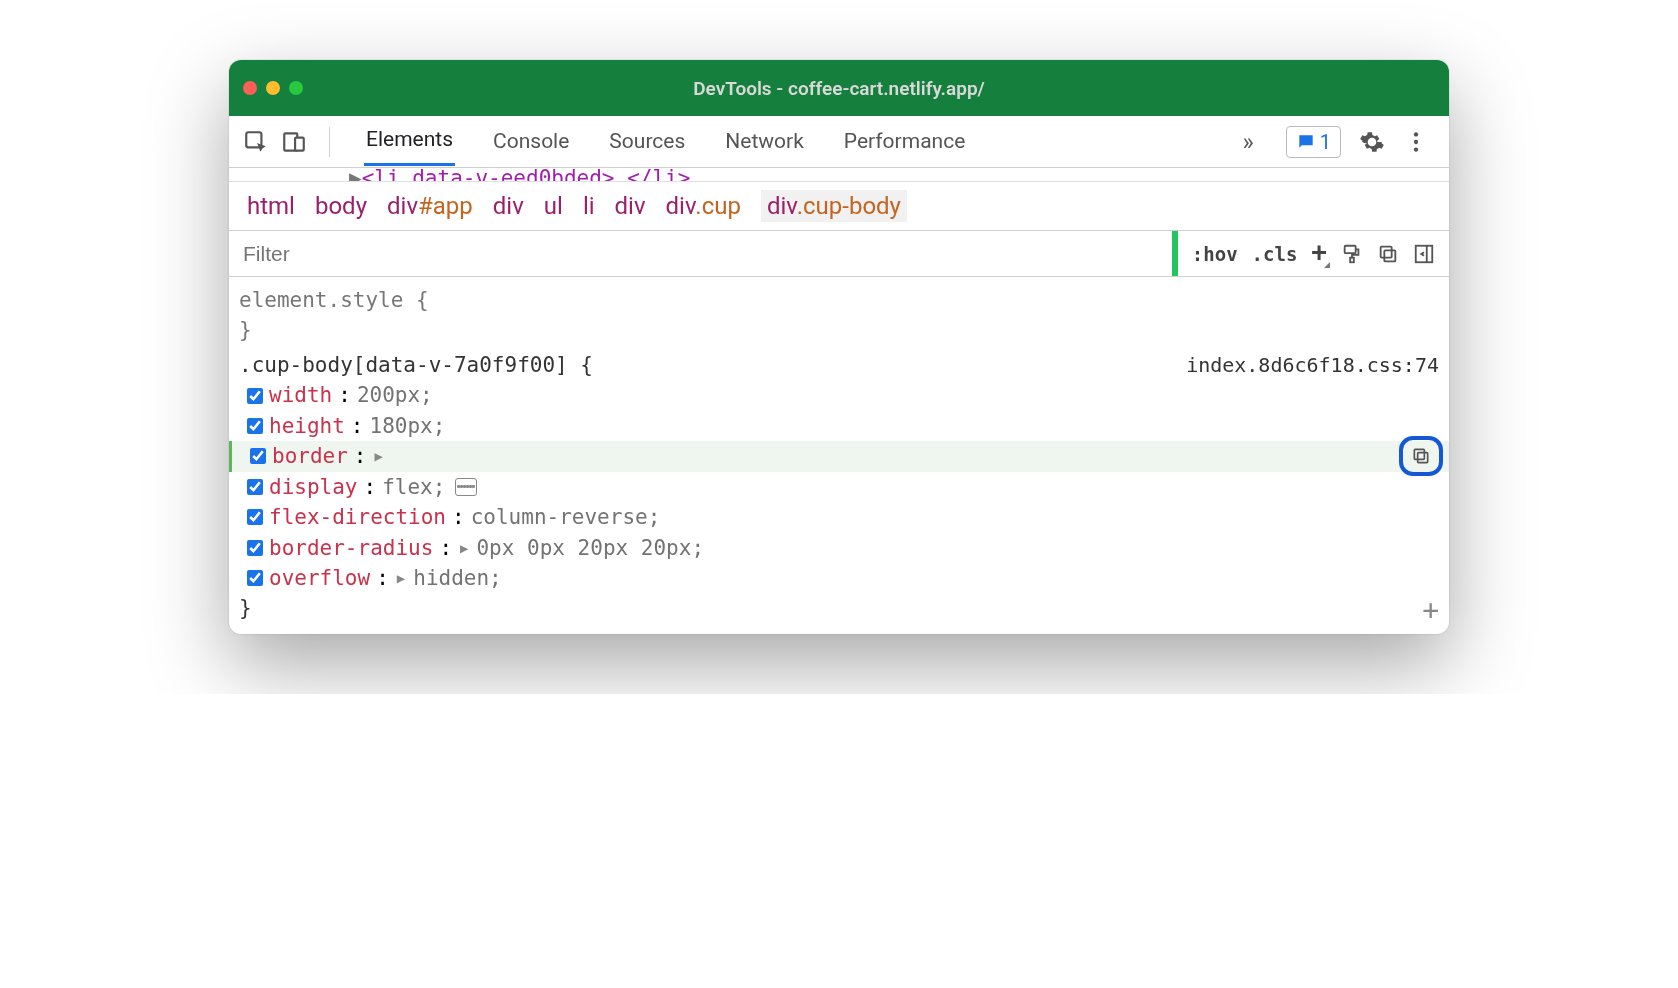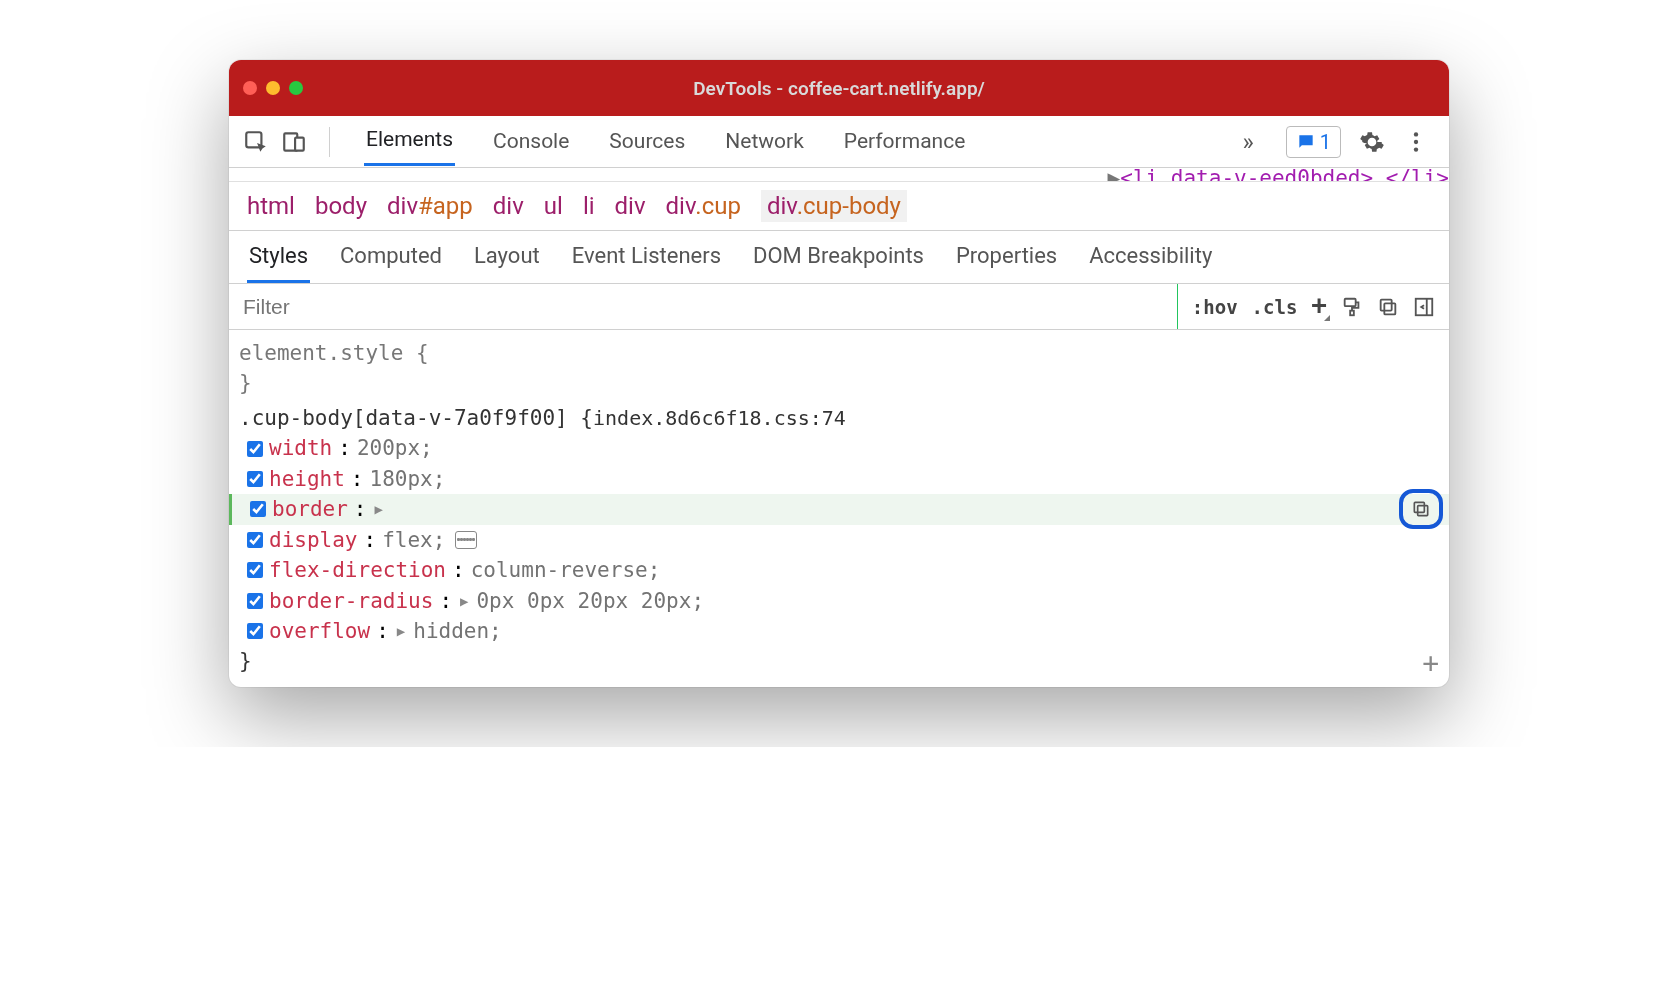--- a/index.html
+++ b/index.html
@@ -12,21 +12,21 @@
     padding: 60px 20px;
   }
   .window {
     width: 1220px;
     border-radius: 12px;
     overflow: hidden;
     box-shadow: 0 30px 80px rgba(0,0,0,0.35), 0 0 0 1px rgba(0,0,0,0.05);
     background: #fff;
   }
   .titlebar {
-    background: #b91c1c;
+    background: #15803d;
     height: 56px;
     display: flex;
     align-items: center;
     padding: 17px 14px;
     position: relative;
   }
   .traffic {
     display: flex;
     gap: 9px;
   }
@@ -72,21 +72,20 @@
   .snippet {
     padding: 0 0 0 120px;
     font-family: ui-monospace, Menlo, Consolas, monospace;
     font-size: 21px;
     color:#333;
     line-height:1;
     height:14px;
     overflow:hidden;
     position:relative;
     border-bottom:1px solid #e0e0e0;
-    text-align:right;
   }
   .snippet .tag { color:#a21caf; }
   .snippet .txt { color:#222; }
   .breadcrumb {
     display:flex; align-items:center; gap: 20px;
     padding: 8px 18px;
     font-size: 24px;
     color:#9c1f6a;
     border-bottom:1px solid #d0d0d0;
   }
@@ -108,38 +107,38 @@
     height:46px;
   }
   .filter-input {
     flex:1; border:none; outline:none;
     font-size:21px; padding: 0 14px; color:#ec4899;
   }
   .filter-tools {
     display:flex; align-items:center; gap: 14px;
     padding: 0 14px;
     font-size:19px; color:#444;
-    border-left:1px solid #22c55e;
+    border-left:6px solid #22c55e;
     height:100%;
   }
   .ft { font-family: ui-monospace, Menlo, monospace; font-weight:600; cursor:pointer;}
   .ft-icon { width:22px; height:22px; display:flex; align-items:center; justify-content:center; color:#555;}
   .plus { font-size:26px; position:relative; top:-2px;}
   .plus-sub { position:relative;}
   .plus-sub::after{content:""; position:absolute; right:-3px; bottom:-1px; border-left:6px solid transparent; border-bottom:6px solid #777;}
   .styles {
     font-family: ui-monospace, Menlo, Consolas, monospace;
     font-size: 21px;
     padding: 8px 10px 6px 10px;
     line-height:1.45;
     position:relative;
   }
   .rule { margin-bottom: 4px; position:relative;}
   .sel-line { color: #777; }
-  .rule-head { display:flex; align-items:baseline;}
+  .rule-head { display:flex; justify-content:space-between; align-items:baseline;}
   .rule-sel { color:#333; }
   .rule-link { color:#333; font-size:20px;}
   .decl { display:flex; align-items:center; gap: 6px; padding-left: 8px;}
   .decl .cb { width:16px; height:16px; accent-color:#1a73e8;}
   .prop { color:#c8324c; }
   .val { color:#737373; }
   .expand { color:#888; font-size:14px; padding:0 2px;}
   .swatch { width:15px; height:15px; display:inline-block; background:#663399; border:1px solid #aaa; vertical-align:-2px; margin:0 3px 0 1px;}
   .flex-icon { display:inline-flex; width:22px; height:18px; border:1.5px solid #888; border-radius:3px; vertical-align:-3px; margin-left:4px; align-items:center; justify-content:space-around; padding:1px;}
   .flex-icon i{ width:3px; height:3px; background:#888; border-radius:1px;}
@@ -218,29 +217,20 @@
       <span class="bc">body</span>
       <span class="bc">div<span class="cls">#app</span></span>
       <span class="bc">div</span>
       <span class="bc">ul</span>
       <span class="bc">li</span>
       <span class="bc">div</span>
       <span class="bc">div<span class="cls">.cup</span></span>
       <span class="bc sel">div<span class="cls">.cup-body</span></span>
     </div>
 
-  <div class="subtabs" id="subtabs">
-      <span class="subtab active">Styles</span>
-      <span class="subtab">Computed</span>
-      <span class="subtab">Layout</span>
-      <span class="subtab">Event Listeners</span>
-      <span class="subtab">DOM Breakpoints</span>
-      <span class="subtab">Properties</span>
-      <span class="subtab">Accessibility</span>
-    </div>
 
   <div class="filterbar">
     <input class="filter-input" placeholder="Filter" style="">
     <div class="filter-tools">
       <span class="ft">:hov</span>
       <span class="ft">.cls</span>
       <span class="ft plus plus-sub">+</span>
       <span class="ft-icon">
           <svg viewBox="0 0 24 24" fill="none" stroke="currentColor" stroke-width="2">
             <rect x="4" y="3" width="12" height="8" rx="1"></rect>

